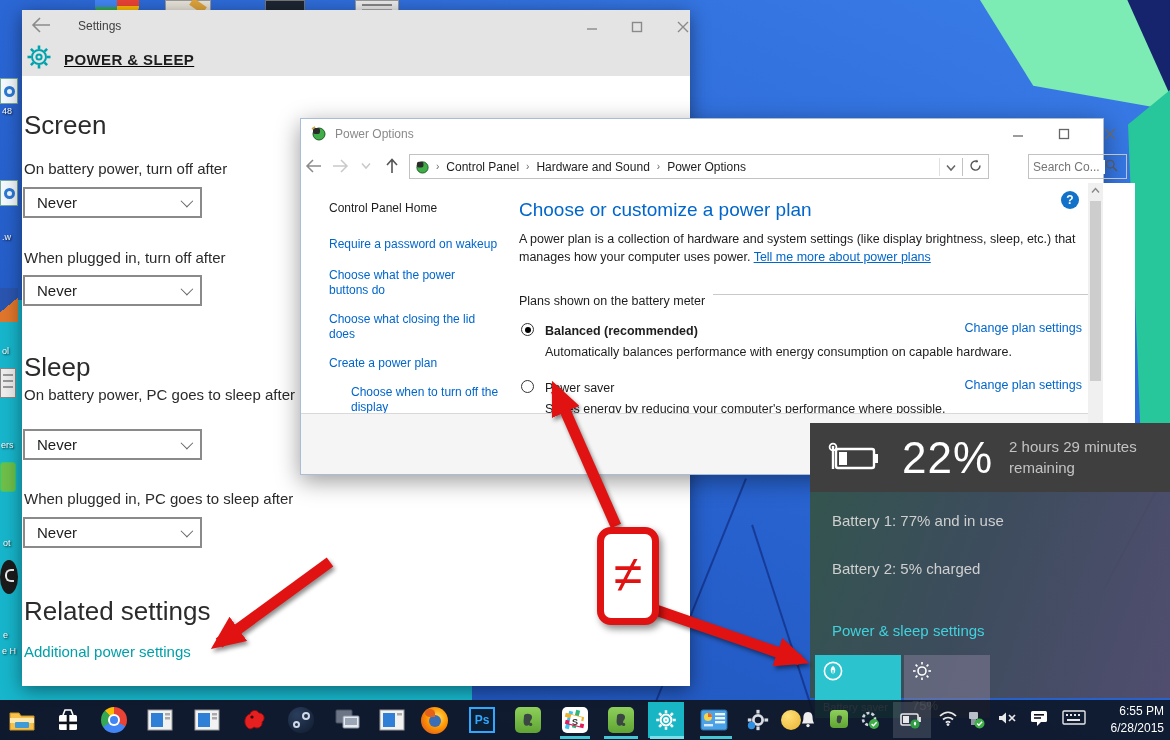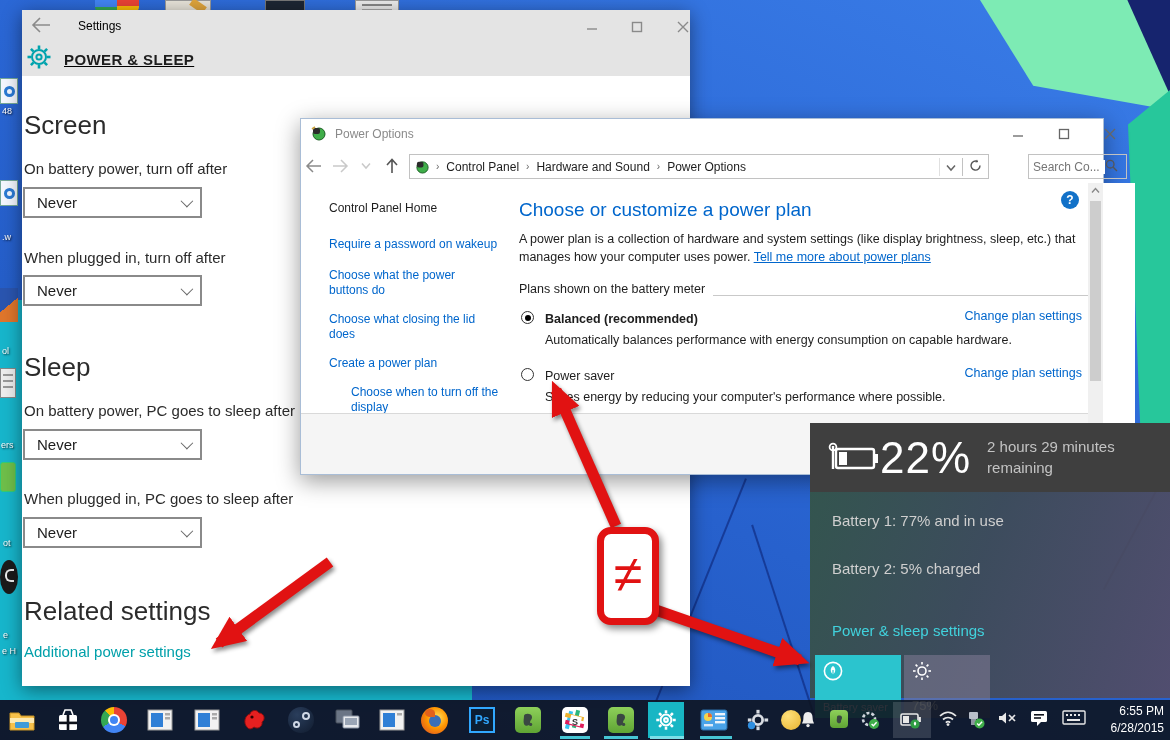--- a/index.html
+++ b/index.html
@@ -16,21 +16,21 @@
   
   .desk-frag { position:absolute; }
   .desk-label { position:absolute; color:#fff; font-size:9px; text-shadow:1px 1px 2px rgba(0,0,0,.8); }
 
   
   .win { position:absolute; background:#fff; }
 
   
   #settings-win { left:22px; top:10px; width:668px; height:676px; box-shadow:0 4px 18px rgba(0,0,0,.45); }
   #settings-head { position:absolute; left:0; top:0; width:100%; height:66px; background:#e4e4e4; }
-  #settings-title { position:absolute; left:56px; top:9px; font-size:12px; color:#000000; }
+  #settings-title { position:absolute; left:56px; top:9px; font-size:12px; color:#404040; }
   .cap-btn { position:absolute; top:6px; width:34px; height:22px; display:flex; align-items:center; justify-content:center; }
   #settings-back { position:absolute; left:8px; top:6px; width:26px; height:20px; }
   #settings-pagehead { position:absolute; left:4px; top:34px; display:flex; align-items:center; gap:12px;text-decoration:underline; }
   #settings-pagehead .ptitle { font-size:15px; font-weight:700; color:#1d1d1d; letter-spacing:.4px; }
   .s-section-h { font-size:26px; font-weight:300; color:#2b2b2b; }
   .s-label { font-size:15px; color:#2b2b2b; }
   .s-drop { position:absolute; width:179px; height:31px; border:2px solid #8a8a8a; background:#fff;
             display:flex; align-items:center; justify-content:space-between; padding:0 10px 0 12px; }
   .s-drop span { font-size:15px; color:#1d1d1d; }
   .chev { width:9px; height:9px; border-right:1.6px solid #666; border-bottom:1.6px solid #666; transform:rotate(45deg) translateY(-2px); }
@@ -49,21 +49,21 @@
   #po-search input { border:none; outline:none; width:72px; font-size:12px; color:#777; font-family:"Liberation Sans",sans-serif; }
   #po-body { position:absolute; left:0; top:64px; width:834px; height:291px; background:#fff; overflow:hidden; }
   #po-sidebar { position:absolute; left:28px; top:18px; width:185px; }
   .sb-home { font-size:12px; color:#1d1d1d; margin-bottom:22px; }
   .sb-link { font-size:12px; color:#0066cc; margin-bottom:13px; line-height:1.3; cursor:pointer; position:relative; }
   .sb-seealso { font-size:12px; color:#8a8a8a; margin-top:14px; }
   #po-main { position:absolute; left:218px; top:16px; width:575px; }
   #po-h1 { font-size:19px; color:#0066cc; font-weight:400; }
   #po-intro { font-size:12.5px; color:#1d1d1d; margin-top:9px; line-height:1.45; width:582px; }
   #po-intro a { color:#0066cc; text-decoration:underline; cursor:pointer; }
-  .group-row { display:flex; align-items:flex-end; margin-top:16px; }
+  .group-row { display:flex; align-items:flex-start; margin-top:28px; }
   .group-label { font-size:12.5px; color:#1d1d1d; white-space:nowrap; }
   .group-rule { flex:1; height:1px; background:#c9c9c9; margin-left:8px; }
   .plan-row { position:relative; margin-top:13px; }
   .radio { position:absolute; left:2px; top:2px; width:13px; height:13px; border:1px solid #333; border-radius:50%; background:#fff; }
   .radio.sel::after { content:""; position:absolute; left:2.5px; top:2.5px; width:6px; height:6px; border-radius:50%; background:#000; }
   .plan-name { margin-left:26px; font-size:12.5px; color:#1d1d1d; }
   .plan-name.bold { font-weight:700; }
   .plan-desc { margin:6px 0 0 26px; font-size:12.5px; color:#1d1d1d; }
   .plan-link { position:absolute; right:12px; top:0; font-size:12.5px; color:#0066cc; cursor:pointer; }
   #show-add-row { display:flex; align-items:center; margin-top:24px; }
@@ -73,21 +73,21 @@
   #brightness-row .blabel { font-size:12.5px; color:#1d1d1d; }
   #brightness-orb { width:11px; height:11px; border-radius:50%; background:radial-gradient(circle at 35% 35%, #ffe9a8, #c8982f); border:1px solid #a07c20; }
   #brightness-slider { width:20px; height:3px; background:#bbb; }
   #po-scroll { position:absolute; right:0; top:64px; width:15px; height:291px; background:#f0f0f0; }
   #po-scroll .thumb { position:absolute; left:2px; top:18px; width:11px; height:180px; background:#cdcdcd; }
   #po-help { position:absolute; right:24px; top:72px; width:18px; height:18px; border-radius:50%; background:#1271c8; color:#fff; font-size:12px; font-weight:700; display:flex; align-items:center; justify-content:center; }
 
   
   #flyout { position:absolute; left:810px; top:423px; width:360px; height:275px; }
   #flyout-head { position:absolute; left:0; top:0; width:100%; height:69px; background:#3f3f3f; display:flex; align-items:center; }
-  #flyout-pct { font-size:44px; font-weight:300; color:#fff; letter-spacing:1px; }
+  #flyout-pct { font-size:44px; font-weight:300; color:#fff; margin-left:22px; letter-spacing:1px; }
   #flyout-remaining { margin-left:16px; font-size:15px; color:#c3c3c3; line-height:1.35; }
   #flyout-body { position:absolute; left:0; top:69px; width:100%; height:206px;
       background:linear-gradient(110deg, rgba(52,84,72,.95) 0%, rgba(62,74,84,.93) 45%, rgba(84,76,104,.93) 100%); }
   .fly-text { position:absolute; left:22px; font-size:15px; color:#cfcfcf; }
   #fly-link { position:absolute; left:22px; top:130px; font-size:15px; color:#41d2dd; cursor:pointer; }
   .tile { position:absolute; top:163px; width:86px; height:63px; padding:6px 0 0 8px; cursor:pointer; }
   #tile-saver { left:5px; background:#2bc4ce; }
   #tile-bright { left:94px; background:rgba(130,124,150,.55); }
   .tile-label { position:absolute; left:8px; bottom:5px; font-size:11px; color:#fff; }
 
@@ -204,21 +204,21 @@
     <span>Never</span>
     <i class="chev"></i>
   </div>
   <div class="abs s-label" style="left:2px;top:239px;">When plugged in, turn off after</div>
   <div class="s-drop" style="left:1px;top:265px;">
     <span>Never</span>
     <i class="chev"></i>
   </div>
 
   <div class="abs s-section-h" style="left:2px;top:342px;">Sleep</div>
-  <div class="abs s-label" style="left:2px;top:392px;">On battery power, PC goes to sleep after</div>
+  <div class="abs s-label" style="left:2px;top:376px;">On battery power, PC goes to sleep after</div>
   <div class="s-drop" style="left:1px;top:419px;">
     <span>Never</span>
     <i class="chev"></i>
   </div>
   <div class="abs s-label" style="left:2px;top:480px;">When plugged in, PC goes to sleep after</div>
   <div class="s-drop" style="left:1px;top:507px;">
     <span>Never</span>
     <i class="chev"></i>
   </div>
 

